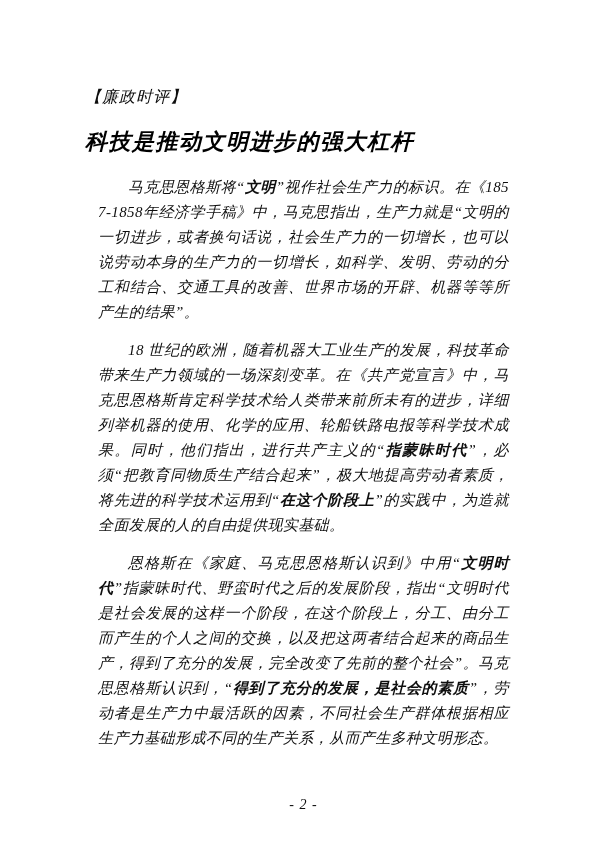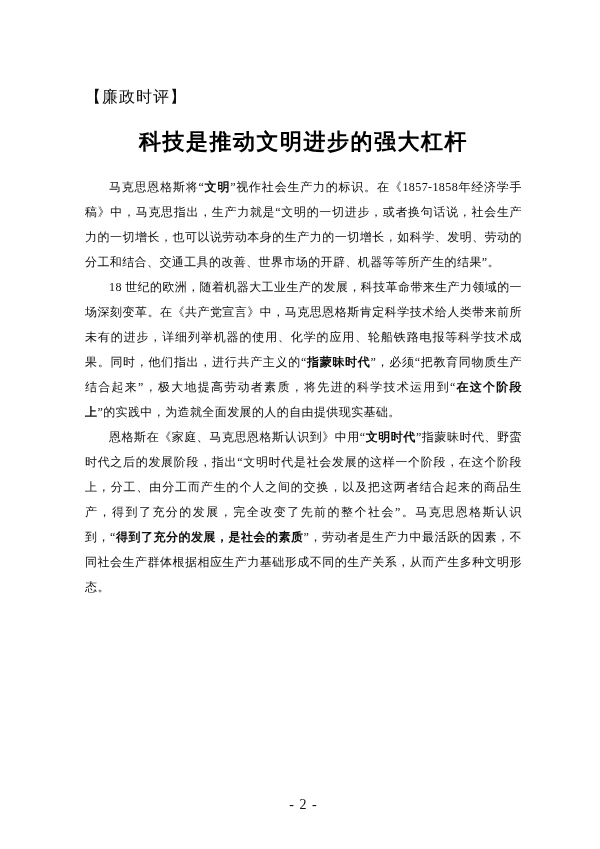--- a/index.html
+++ b/index.html
@@ -8,44 +8,44 @@
     background: #ffffff;
   }
   .page {
     position: relative;
     width: 600px;
     height: 849px;
     background: #ffffff;
     overflow: hidden;
     font-family: "Liberation Serif", "DejaVu Serif", serif;
     color: #0e0e0e;
+    font-style: italic;
   }
   .content {
     position: absolute;
     top: 86px;
     left: 85px;
     width: 437px;
   }
   .category {
     font-size: 16px;
     line-height: 22px;
     letter-spacing: 1px;
     color: #0e0e0e;
   }
   .title {
     margin: 19px 0 18px 0;
     font-size: 22px;
     font-weight: bold;
-    text-align: center;
     letter-spacing: 1.5px;
     color: #000000;
   }
   .para {
-    margin: 0;
-    font-size: 12px;
+    margin: 13px;
+    font-size: 15px;
     line-height: 25px;
     text-align: justify;
     text-indent: 2em;
     letter-spacing: 0.4px;
     word-break: break-all;
   }
   .para strong {
     font-weight: bold;
   }
   .footer {

